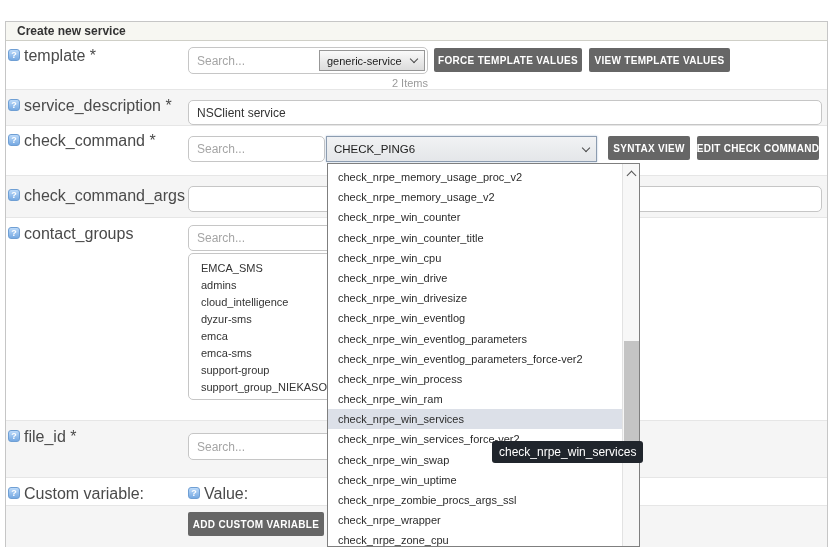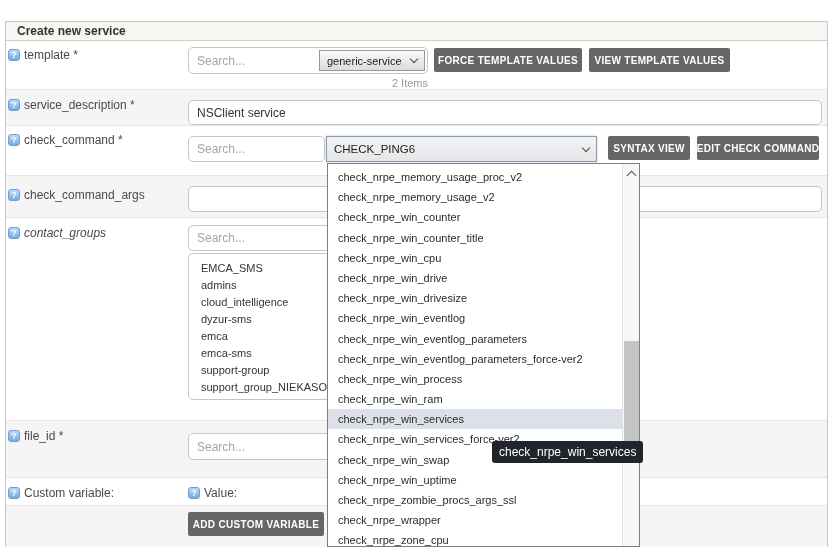--- a/index.html
+++ b/index.html
@@ -14,21 +14,21 @@
 
   
   .panel { left:5px; top:21px; width:823px; height:526px; border:1px solid #c6c6c6; border-bottom:none; z-index:0; }
   .hdr { left:6px; top:22px; width:821px; height:19px; background:#f7f7f2; border-bottom:1px solid #cfcfc7;
          font-size:12px; font-weight:bold; color:#333; line-height:18px; padding-left:11px; z-index:1; }
   .band { left:6px; width:821px; border-bottom:1px solid #e6e6e6; z-index:0; }
   .band.white { background:#ffffff; }
   .band.gray  { background:#f5f5f5; }
 
   
-  .lbl { font-size:12px; color:#4a4a4a; line-height:13px; white-space:nowrap; z-index:2; }
+  .lbl { font-size:16px; color:#4a4a4a; line-height:13px; white-space:nowrap; z-index:2; }
   .help { width:12px; height:12px; border-radius:3px;
           background:linear-gradient(180deg,#bcdafa 0%,#76a9e2 100%);
           border:1px solid #6f9fd4; color:#fff; font-size:9px; font-weight:bold;
           display:flex; align-items:center; justify-content:center; line-height:10px; z-index:2; }
 
   
   .input, .combo {
     background:#fff; border:1px solid #c6c6c6; border-radius:5px; z-index:2;
   }
   .input input, .combo input {
@@ -120,21 +120,21 @@
 <button class="abs btn" style="left:608px;top:136px;width:82px;height:24px;">SYNTAX VIEW</button>
 <button class="abs btn" style="left:697px;top:136px;width:122px;height:24px;">EDIT CHECK COMMAND</button>
 
 <div class="abs help" style="left:8px;top:189px;">?</div>
 <div class="abs lbl" style="left:24px;top:189px;">check_command_args</div>
 <div class="abs input" style="left:188px;top:186px;width:634px;height:26px;">
   <input value="" style="">
 </div>
 
 <div class="abs help" style="left:8px;top:227px;">?</div>
-<div class="abs lbl" style="left:24px;top:227px;font-style:italic;">contact_groups</div>
+<div class="abs lbl" style="left:24px;top:227px;">contact_groups</div>
 <div class="abs input" style="left:188px;top:225px;width:352px;height:26px;">
   <input placeholder="Search..." style="">
 </div>
 <div class="abs listbox" style="left:188px;top:253px;width:352px;height:147px;">
     <div class="list-item">EMCA_SMS</div>
     <div class="list-item">admins</div>
     <div class="list-item">cloud_intelligence</div>
     <div class="list-item">dyzur-sms</div>
     <div class="list-item">emca</div>
     <div class="list-item">emca-sms</div>

